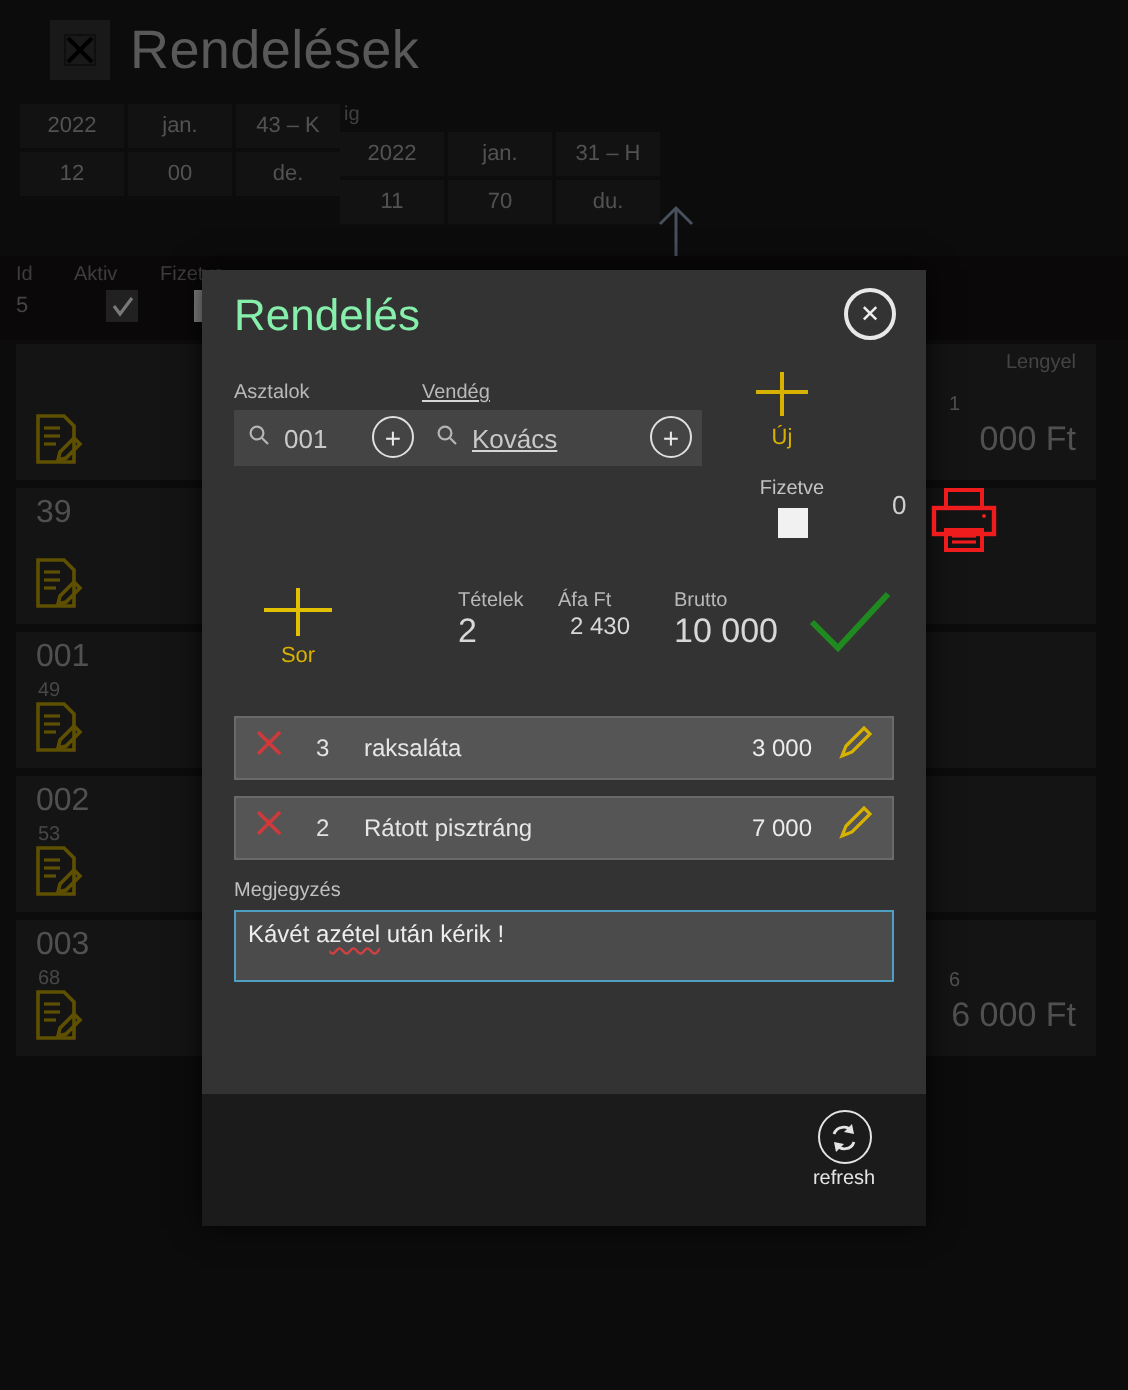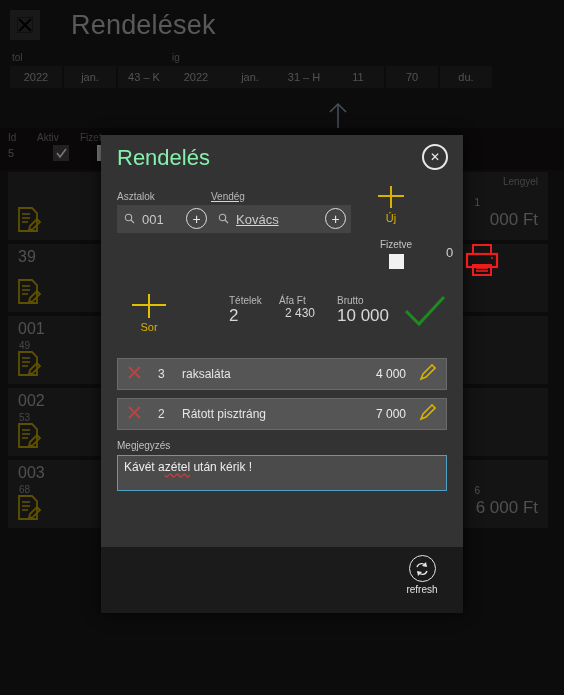--- a/index.html
+++ b/index.html
@@ -5,31 +5,31 @@
   * { margin:0; padding:0; box-sizing:border-box; }
   html,body{
     width:564px; height:695px; overflow:hidden;
     background:#151515;
     font-family:"Liberation Sans", sans-serif;
     color:#d6d6d6;
   }
   #app{ position:relative; width:564px; height:695px; background:#151515; }
 
   
-  .page-header{ position:absolute; left:0; top:0; width:564px; height:50px; display:flex; align-items:center; padding-left:10px;gap:21px; }
+  .page-header{ position:absolute; left:0; top:0; width:564px; height:50px; display:flex; align-items:center; padding-left:25px; }
   .logo-box{ width:30px; height:30px; background:#2c2c2c; display:flex; align-items:center; justify-content:center; flex:0 0 auto; }
   .page-title{ font-size:27px; color:#9a9a9a; margin-left:10px; font-weight:400; letter-spacing:.2px; }
 
   
   .filter-bar{ position:absolute; left:0; top:52px; width:564px; height:72px; }
   .dategroup{ position:absolute; top:0; }
   .dategroup.from{ left:10px; }
   .dategroup.to{ left:170px; }
   .dg-label{ font-size:10px; color:#6f6f6f; margin-bottom:3px; padding-left:2px; }
-  .dg-rows{ display:flex; flex-direction:row; gap:2px;align-items:flex-end; }
+  .dg-rows{ display:flex; flex-direction:column; gap:2px;align-items:flex-end; }
   .dg-row{ display:flex; gap:2px; }
   .dg-cell{ width:52px; height:22px; background:#202020; display:flex; align-items:center; justify-content:center; font-size:11px; color:#8d8d8d; }
   .up-arrow{ position:absolute; left:325px; top:48px; }
 
   
   .grid-head{ position:absolute; left:0; top:128px; width:564px; height:42px; background:#120e0e; }
   .gh-cell{ position:absolute; font-size:10px; color:#6a6a6a; top:4px; }
   .gh-val{ position:absolute; font-size:11px; color:#777; top:19px; }
   .gh-chk{ position:absolute; top:17px; width:16px; height:16px; background:#3a3a3a; display:flex; align-items:center; justify-content:center; }
 
@@ -116,21 +116,20 @@
         <line x1="4" y1="4" x2="16" y2="16" stroke="#000" stroke-width="2"></line>
         <line x1="16" y1="4" x2="4" y2="16" stroke="#000" stroke-width="2"></line>
         <rect x="2.5" y="2.5" width="15" height="15" fill="none" stroke="#1a1a1a" stroke-width="1"></rect>
       </svg>
     </div>
     <div class="page-title">Rendelések</div>
   </div>
 
   <div class="filter-bar">
     <div class="dategroup from">
-      <div class="dg-label">tol</div>
       <div class="dg-rows">
         <div class="dg-row">
           <div class="dg-cell">2022</div>
           <div class="dg-cell">jan.</div>
           <div class="dg-cell">43 – K</div>
         </div>
         <div class="dg-row">
           <div class="dg-cell">12</div>
           <div class="dg-cell">00</div>
           <div class="dg-cell">de.</div>
@@ -413,21 +412,21 @@
     <div class="items">
       <div class="item-row">
         <span class="it-x">
           <svg width="15" height="15" viewBox="0 0 15 15">
             <line x1="2" y1="2" x2="13" y2="13" stroke="#d03a3a" stroke-width="1.8"></line>
             <line x1="13" y1="2" x2="2" y2="13" stroke="#d03a3a" stroke-width="1.8"></line>
           </svg>
         </span>
         <span class="it-qty">3</span>
         <span class="it-name">raksaláta</span>
-        <span class="it-price">4 000</span>
+        <span class="it-price">3 000</span>
         <span class="it-edit">
           <svg width="17" height="17" viewBox="0 0 17 17">
             <path d="M2 15 l2-5 9-9 3 3 -9 9 z" fill="none" stroke="#d9b200" stroke-width="1.6"></path>
           </svg>
         </span>
       </div>
       <div class="item-row">
         <span class="it-x">
           <svg width="15" height="15" viewBox="0 0 15 15">
             <line x1="2" y1="2" x2="13" y2="13" stroke="#d03a3a" stroke-width="1.8"></line>

